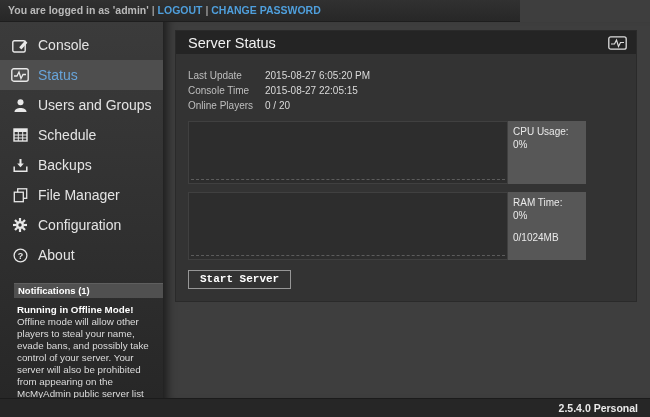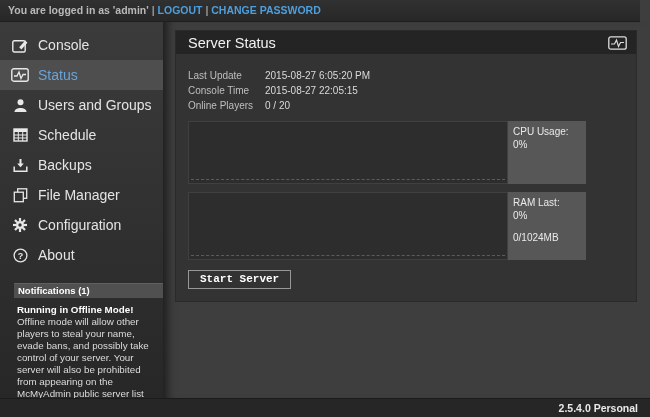--- a/index.html
+++ b/index.html
@@ -7,21 +7,21 @@
   body {
     position:relative;
     background:#3e3e3e;
     font-family:"Liberation Sans", sans-serif;
     overflow:hidden;
     -webkit-font-smoothing:antialiased;
   }
 
   
   .topbar {
-    position:absolute; top:0; left:0; width:640px; height:22px;
+    position:absolute; top:0; left:0; width:520px; height:22px;
     background:linear-gradient(#313131,#272727);
     border-bottom:1px solid #1e1e1e;
     color:#b9b9b9; font-size:10.5px; font-weight:bold;
     line-height:21px; padding-left:8px;
     white-space:pre;
   }
   .topbar a { color:#4f9fdc; text-decoration:none; }
   .topbar .sep { color:#9a9a9a; }
 
   
@@ -274,21 +274,21 @@
           <div>CPU Usage:</div>
           <div>0%</div>
         </div>
       </div>
 
       <div class="chart-row ram">
         <div class="chart-box">
           <div class="chart-baseline"></div>
         </div>
         <div class="side-label">
-          <div>RAM Last:</div>
+          <div>RAM Time:</div>
           <div>0%</div>
           <div class="detail">0/1024MB</div>
         </div>
       </div>
 
       <button class="start-btn">Start Server</button>
 
     </div>
   </div>
 </div>

